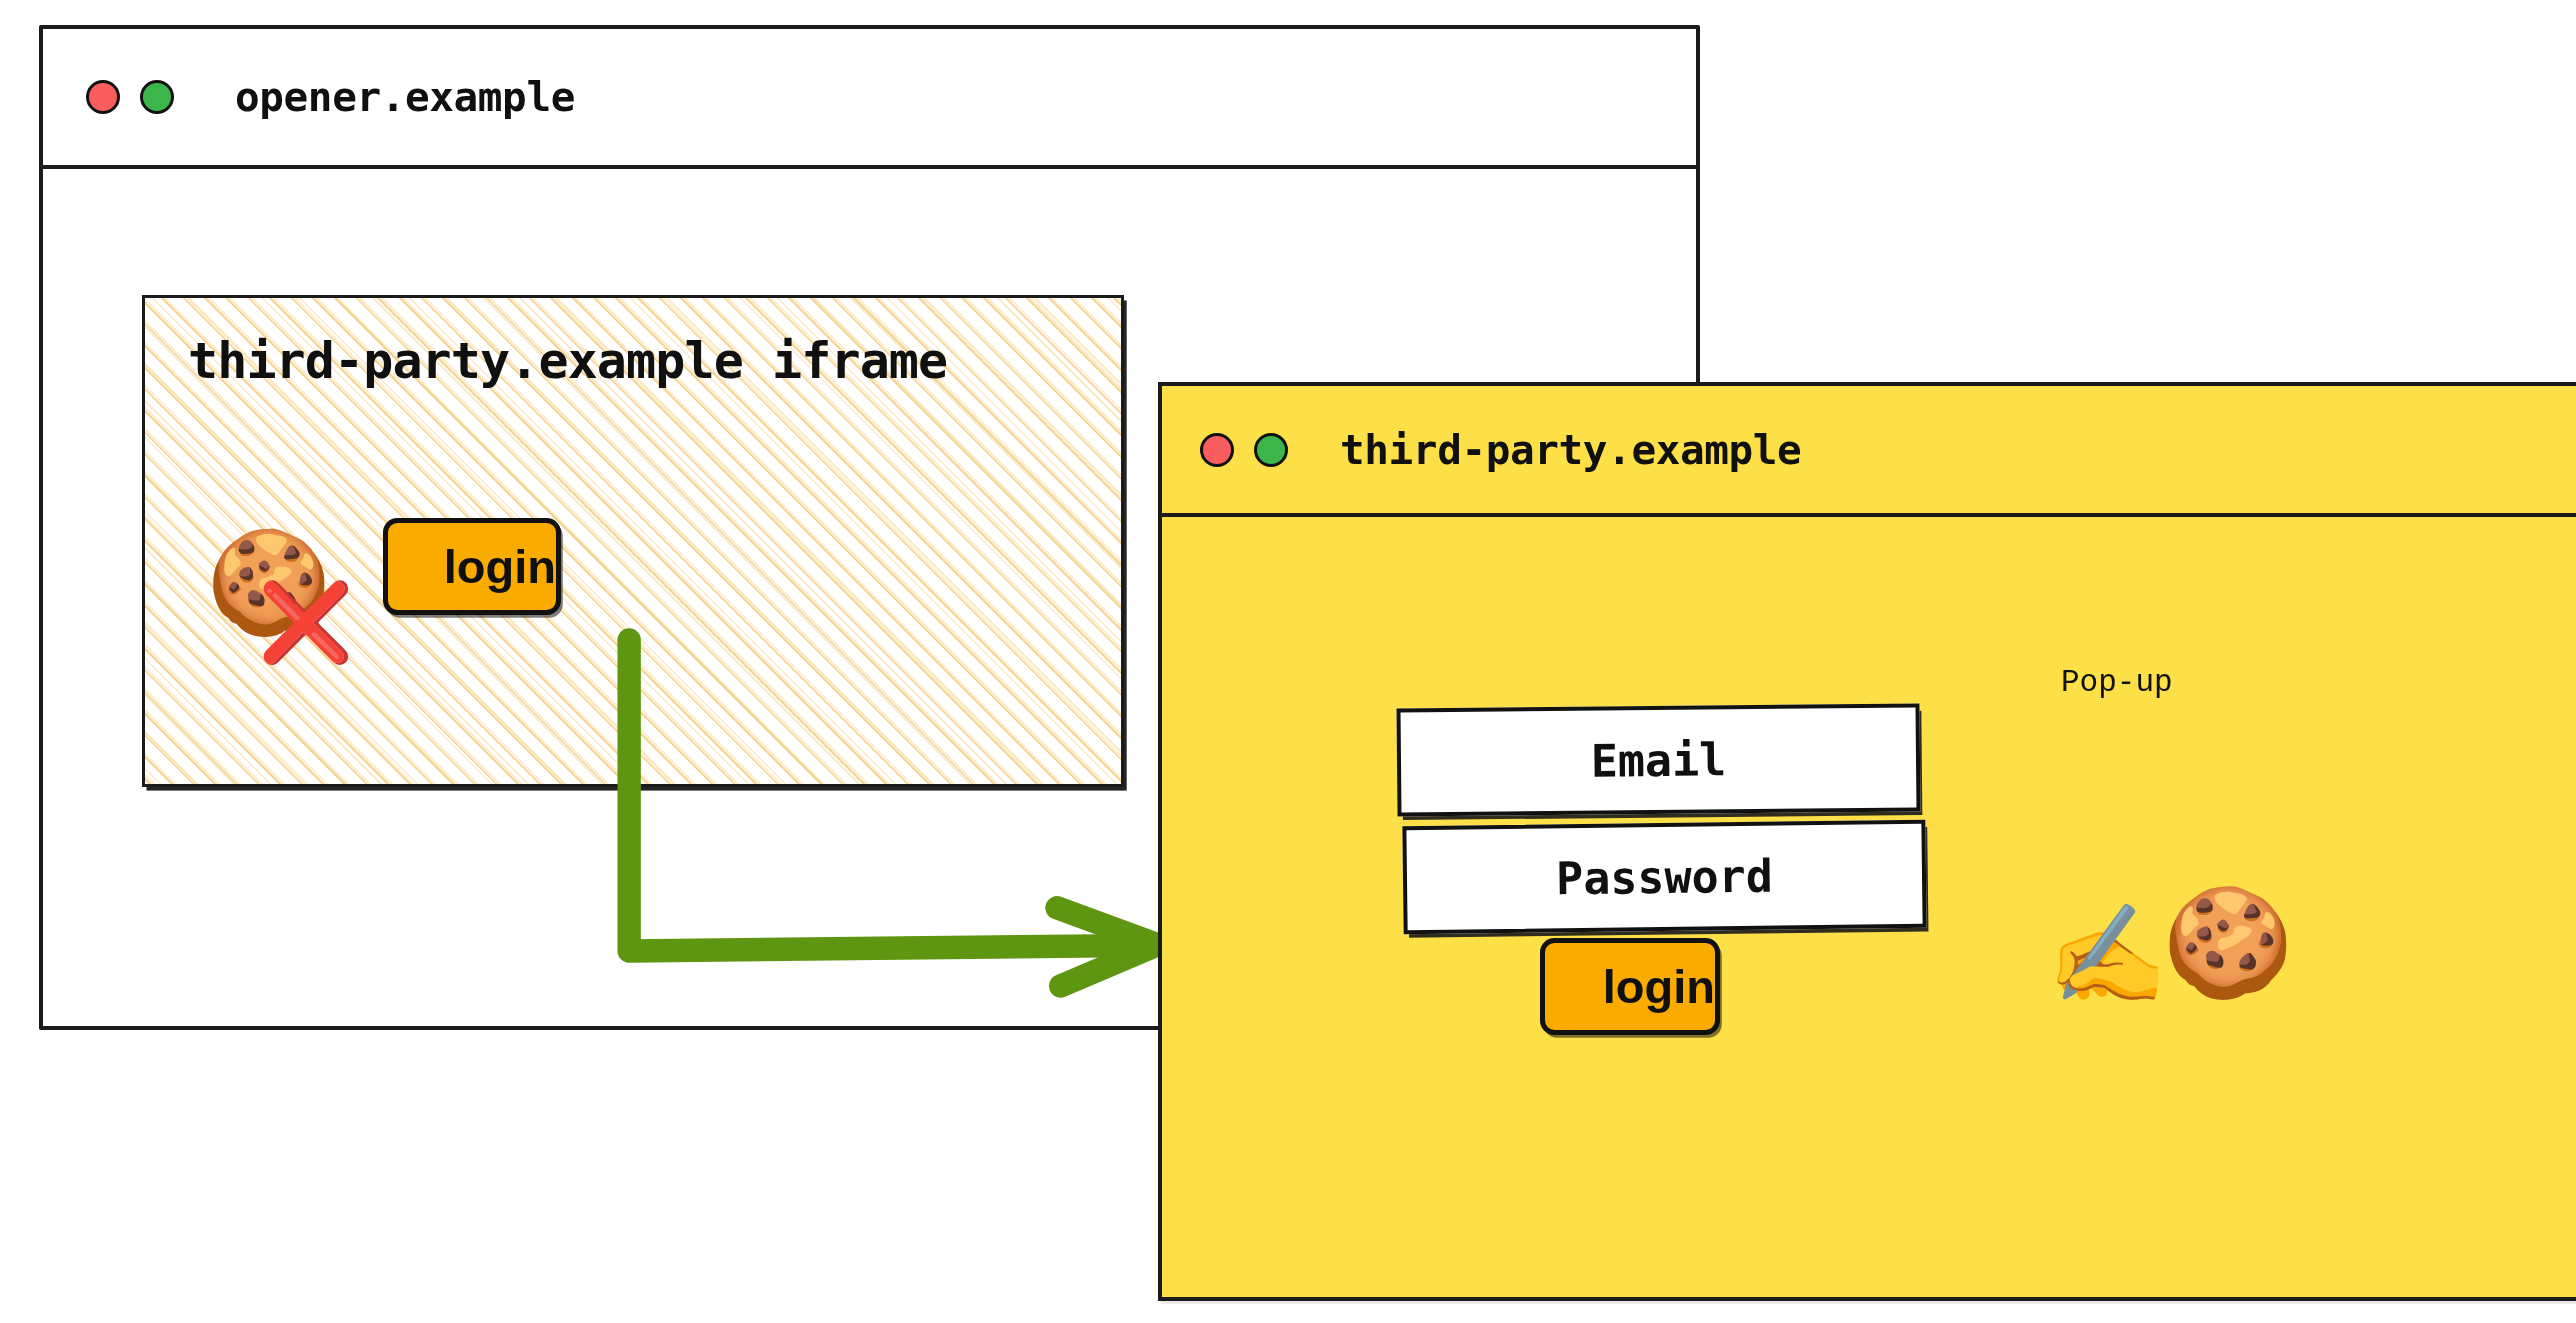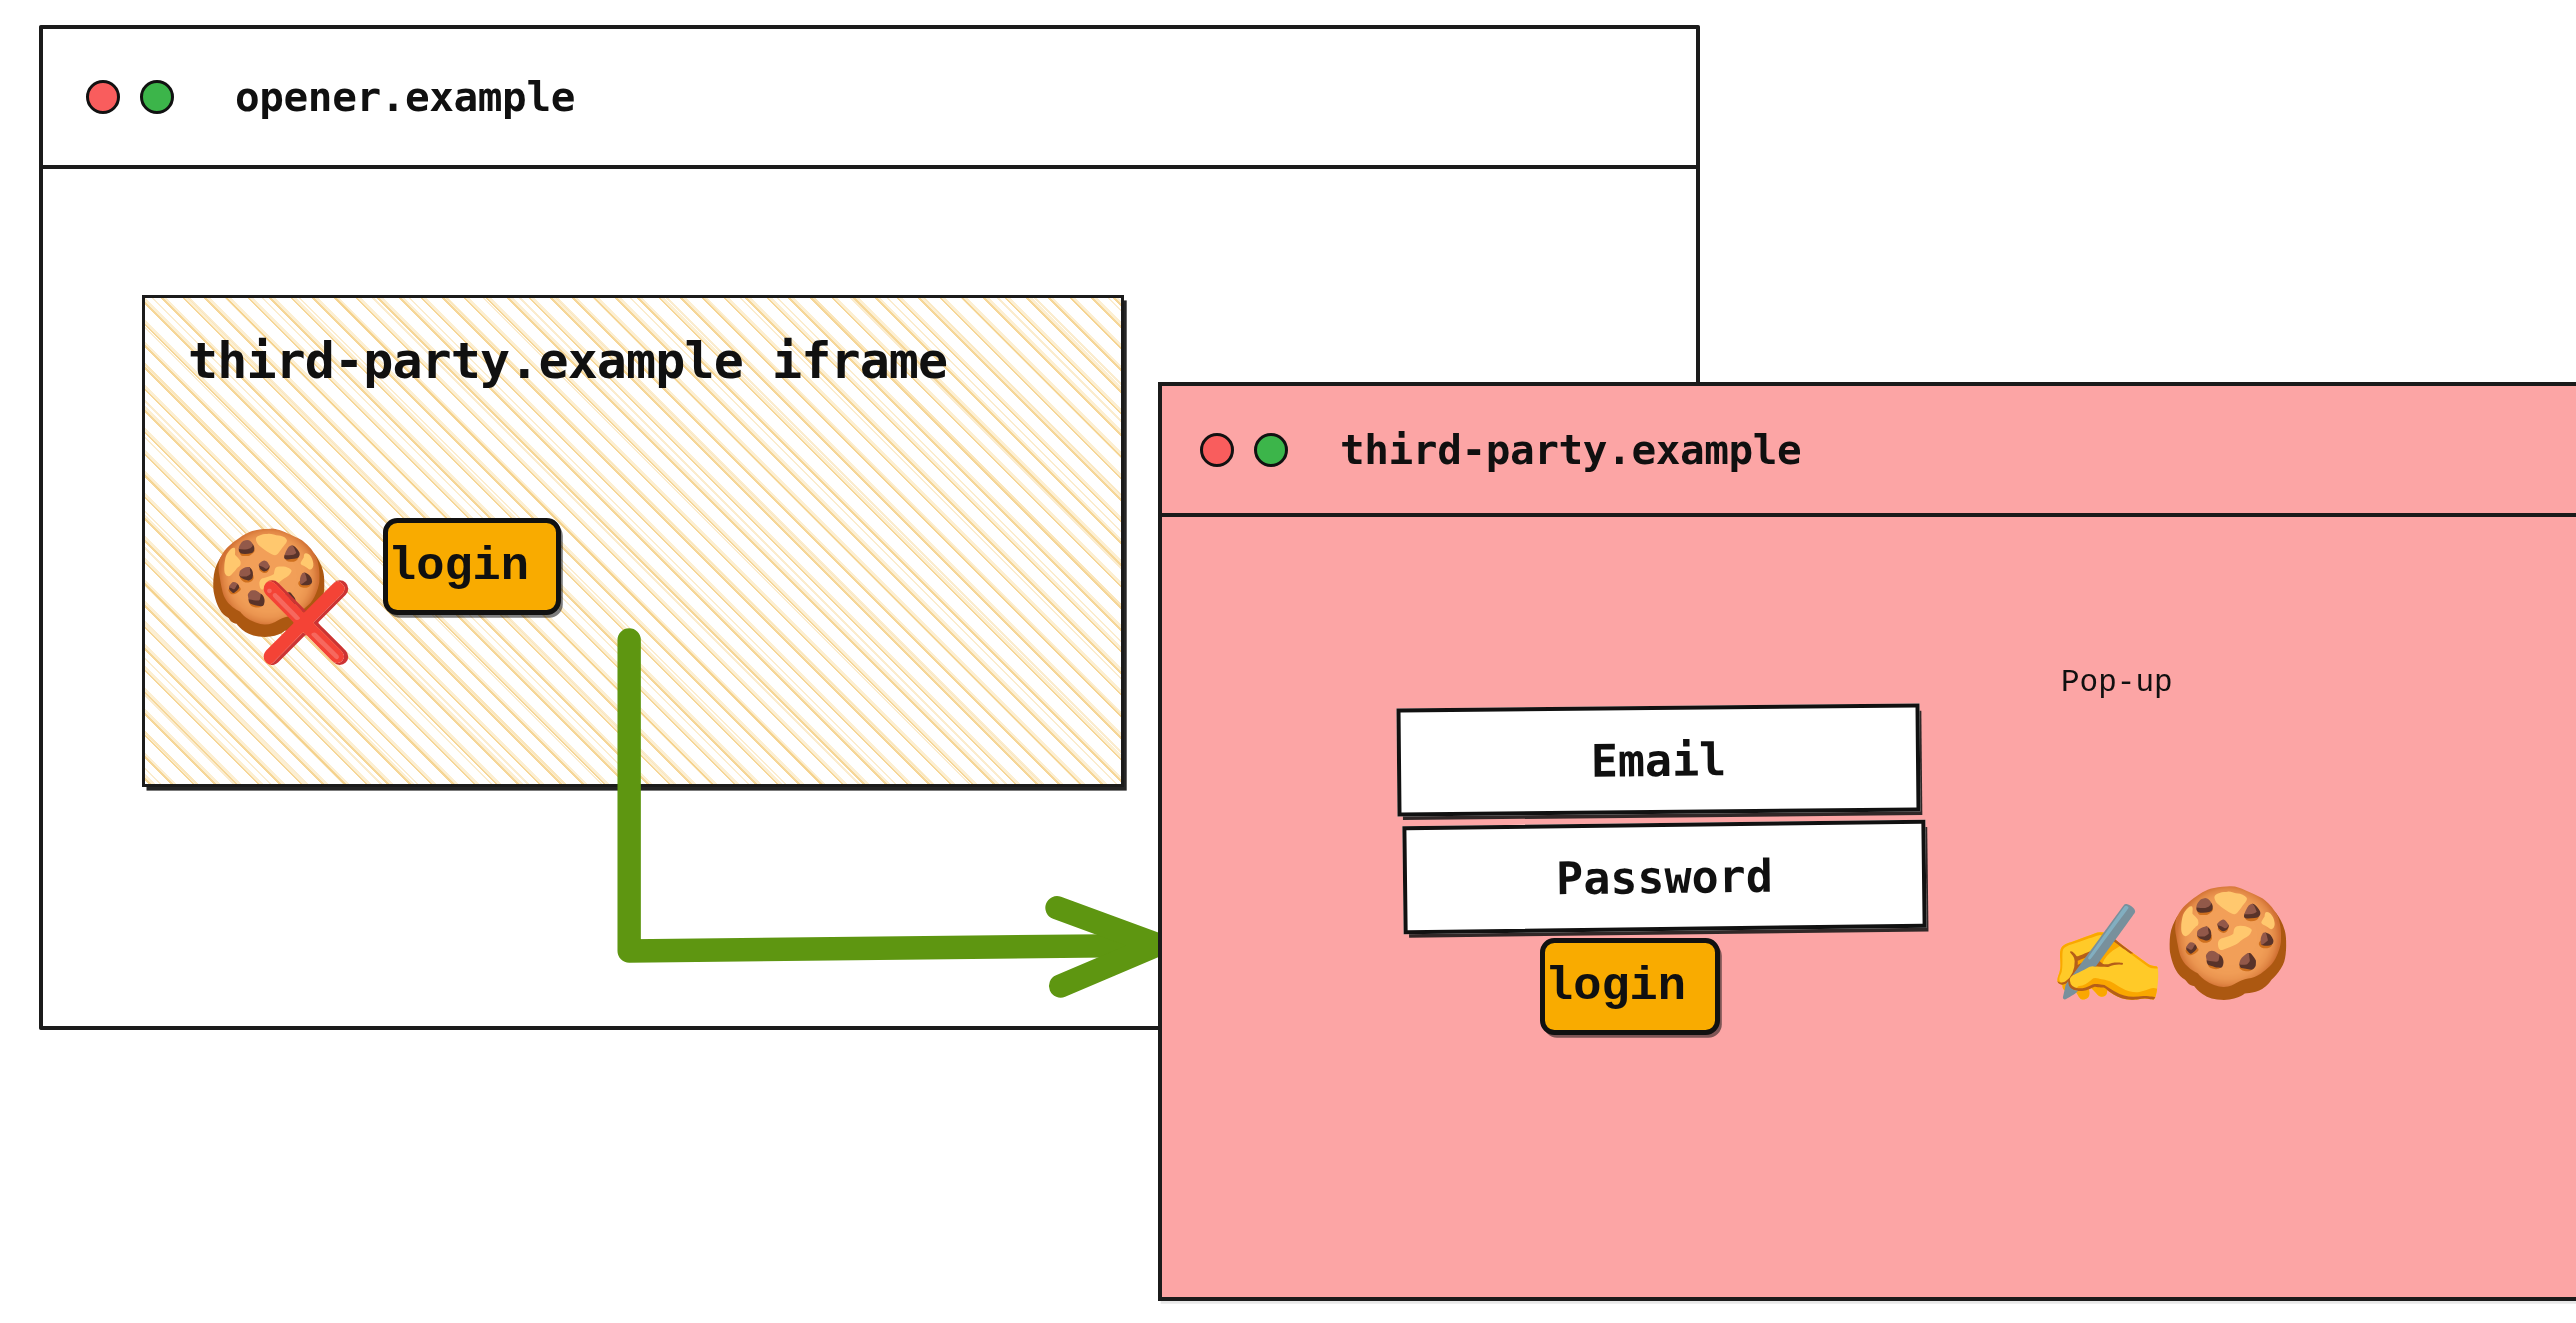--- a/index.html
+++ b/index.html
@@ -35,21 +35,21 @@
         rgba(246, 213, 147, 0.45) 11.7px,
         rgba(246, 213, 147, 0.00) 11.7px,
         rgba(246, 213, 147, 0.00) 26px);
   }
 
   
   .window {
     position: absolute;
     box-sizing: border-box;
     border: 4.5px solid #1b1b1b;
-    background: #fca5a5;
+    background: #fde047;
   }
   .window-opener {
     left: 39px;  top: 25px;
     width: 1661px; height: 1005px;
     border-radius: 1.8px;
   }
   .window-popup {
     left: 1158px; top: 382px;
     width: 1672px; height: 919px;
     border-radius: 0;
@@ -139,22 +139,22 @@
 
   
   .btn-login {
     position: absolute;
     box-sizing: border-box;
     background: #f9ab00;
     border: 5.4px solid #111111;
     border-radius: 14.4px;
     display: flex;
     align-items: center;
-    justify-content: flex-start;
-    font-family: Liberation Mono, monospace;
+    justify-content: flex-end;
+    font-family: Liberation Sans, sans-serif;
     font-weight: 700;
     color: #101010;
     box-shadow: 2.7px 3.6px 0 -0.9px rgba(20,20,20,0.55);
   }
   .btn-iframe-login {
     left: 238px; top: 220px;
     width: 178px; height: 97px;
     font-size: 47px;
   }
   .btn-popup-login {

